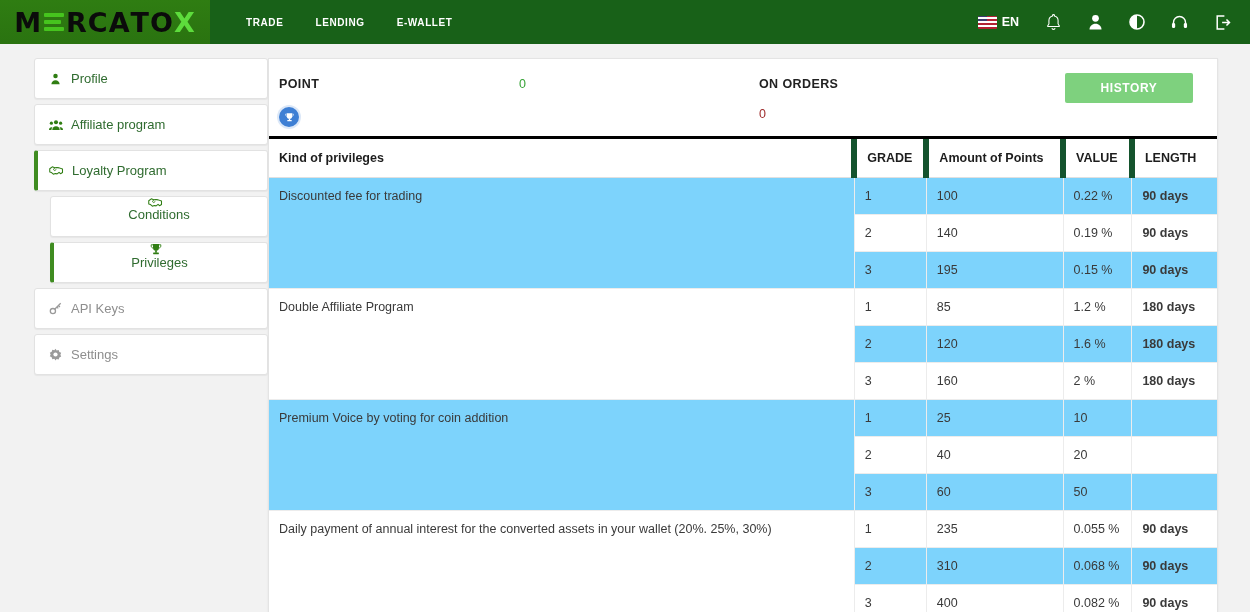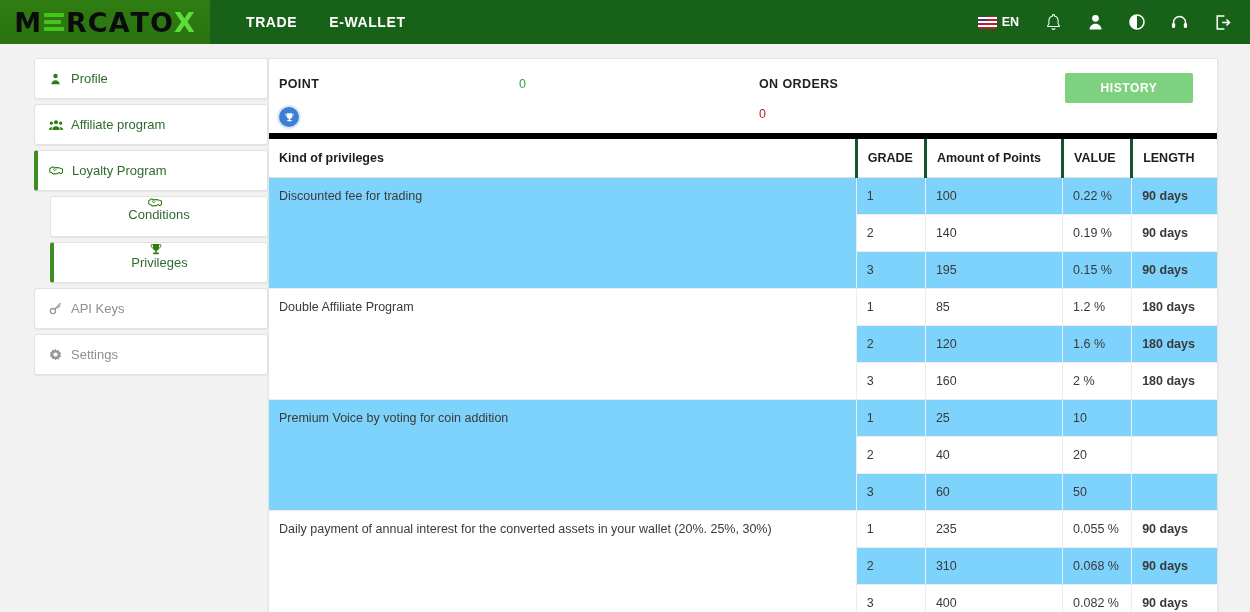--- a/index.html
+++ b/index.html
@@ -39,21 +39,21 @@
     width: 20px; height: 21px;
     margin: 0 2px;
     vertical-align: middle;
   }
   .logo .e-bars i { display: block; height: 4px; background: #46c41e; border-radius: 1px; }
   .logo .e-bars i:nth-child(2) { width: 85%; }
 
   .nav { display: flex; align-items: center; margin-left: 20px; }
   .nav a {
     color: #ffffff; text-decoration: none;
-    font-size: 14px; font-weight: 700;
+    font-size: 10px; font-weight: 700;
     letter-spacing: .6px;
     padding: 14px 16px;
   }
 
   .header-right {
     position: absolute; right: 10px; top: 0;
     height: 44px; display: flex; align-items: center; gap: 8px;
   }
   .hr-item {
     display: flex; align-items: center; gap: 5px;
@@ -106,21 +106,21 @@
   .main { flex: 1; padding-right: 32px; }
   .panel {
     background: #fff;
     border: 1px solid #e4e4e4;
     box-shadow: 0 1px 2px rgba(0,0,0,.07);
   }
 
   .stats {
     display: flex; align-items: flex-start;
     padding: 18px 10px 14px 10px;
-    border-bottom: 6px solid #000000;
+    border-bottom: 3px solid #000000;
     position: relative;
     height: 80px;
   }
   .stat { flex: 0 0 240px; }
   .stat-label {
     font-size: 12.5px; font-weight: 700; color: #222;
     letter-spacing: .4px; margin-bottom: 16px;
   }
   .stat-value { font-size: 12.5px; }
   .stat-value.green { color: #36a336; }
@@ -140,21 +140,21 @@
     border-radius: 2px; cursor: pointer;
     font-family: "Liberation Sans", sans-serif;
   }
 
   table { width: 100%; border-collapse: collapse; }
   thead th {
     text-align: left;
     font-size: 12.5px; font-weight: 700; color: #1d1d1d;
     padding: 12px 10px;
     border-bottom: 1px solid #e0e0e0;
-    border-right: 3px solid #14532d;
+    border-right: 6px solid #14532d;
     background: #fff;
     white-space: nowrap;
   }
   thead th:last-child { border-right: none; }
   tbody td {
     font-size: 12.5px; color: #3a3a3a;
     padding: 11px 10px;
     border-bottom: 1px solid #ececec;
     border-right: 1px solid #ececec;
     vertical-align: top;
@@ -183,20 +183,21 @@
         </span>
         <span>RC</span>
         <span>A</span>
         <span>TO</span>
         <span class="x">X</span>
     </div>
   </div>
 
   <nav class="nav">
     <a href="#">TRADE</a>
+    <a href="#">LENDING</a>
     <a href="#">E-WALLET</a>
   </nav>
 
   <div class="header-right">
     <div class="hr-item">
       <span class="flag">
         <span class="canton"></span>
         <span class="stripe" style="top:1.85px"></span>
         <span class="stripe" style="top:5.55px"></span>
         <span class="stripe" style="top:9.25px"></span>

